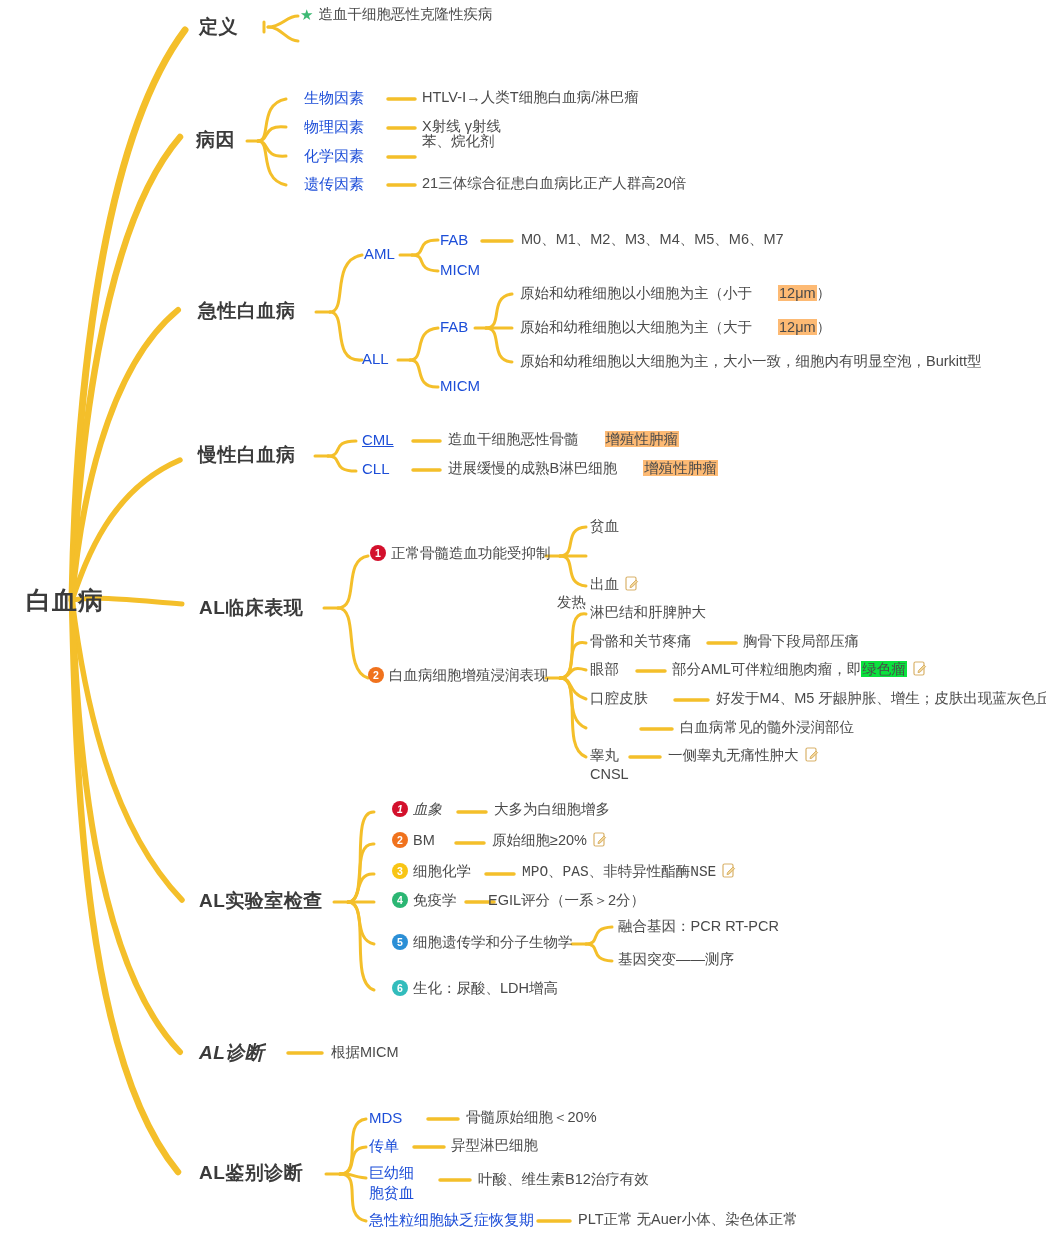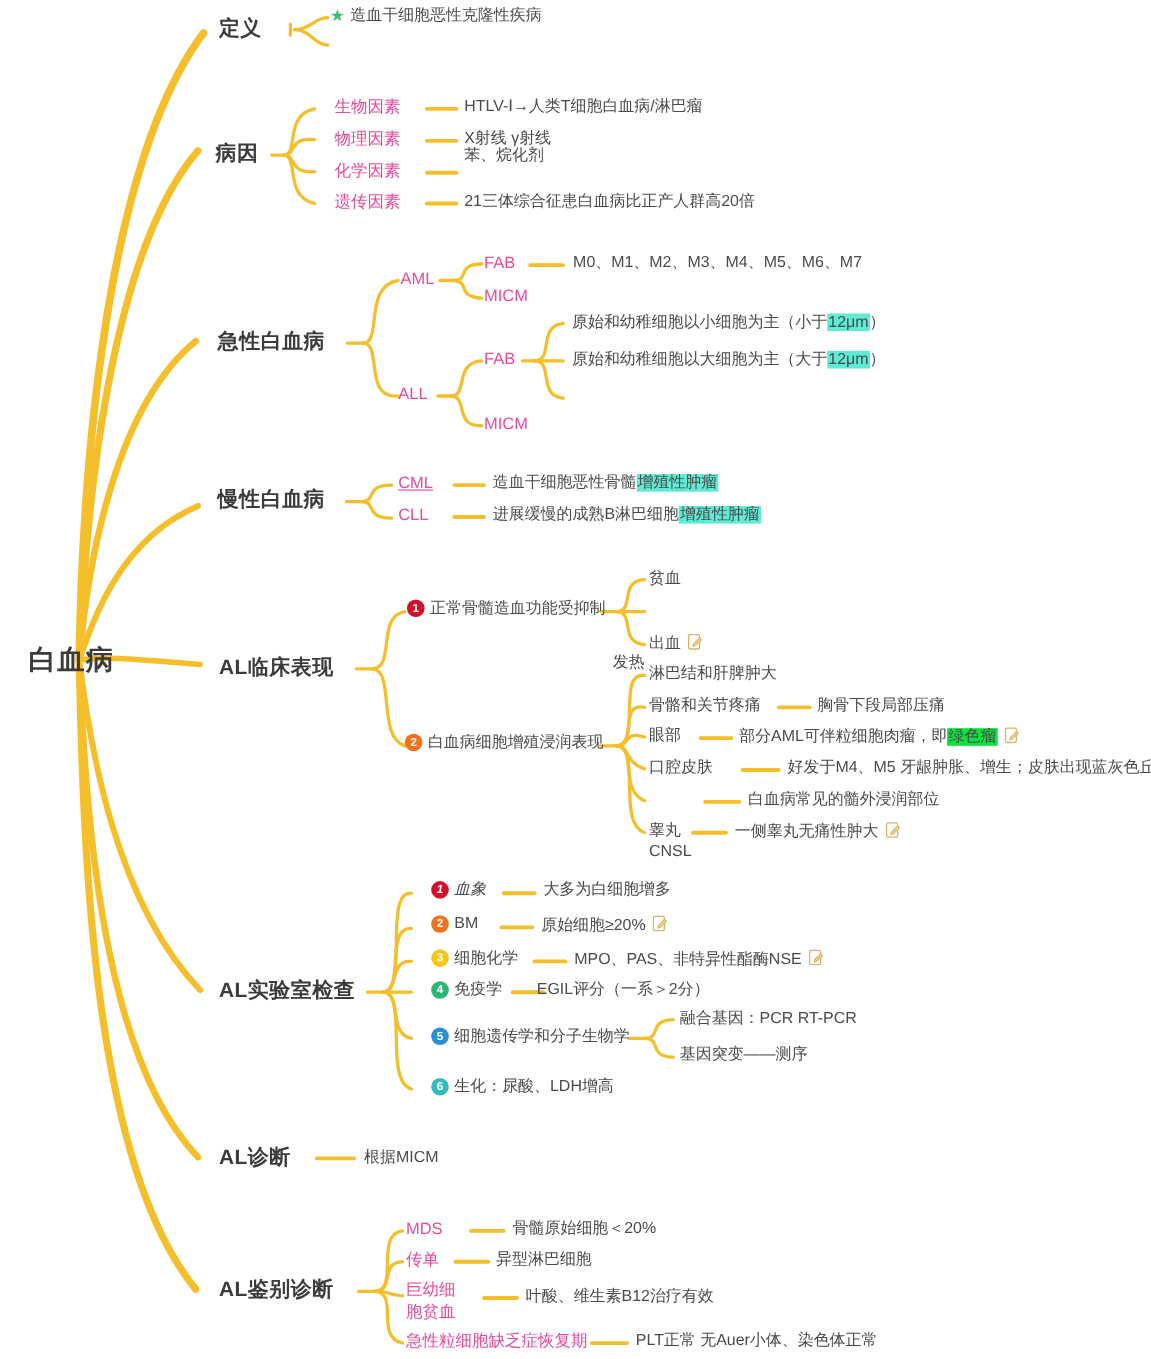--- a/index.html
+++ b/index.html
@@ -37,31 +37,31 @@
   
   .l1{
     font-size:19px;
     font-weight:bold;
     color:#3b3b3b;
     letter-spacing:0.5px;
   }
   
   .l2{
     font-size:15px;
-    color:#ec4899;
+    color:#1d4ed8;
     font-weight:normal;
   }
   
   .l3{
     font-size:14.5px;
     color:#4a4a4a;
   }
   .two-line{white-space:normal;width:62px;line-height:1.35;text-align:left;}
   
-  .hl-y{background:#5eead4;padding:0 1px;}
+  .hl-y{background:#fdba74;padding:0 1px;margin-left:26px;}
   .hl-g{background:#0ae23d;padding:0 1px;}
   
   .star{
     color:#3dba74;
     font-size:15px;
     margin-right:5px;
     display:inline-block;
     vertical-align:-1px;
   }
   
@@ -228,20 +228,21 @@
   <div class="nd l2" style="left:362px;top:350px;">ALL</div>
   <div class="nd l2" style="left:440px;top:318px;">FAB</div>
   <div class="nd l2" style="left:440px;top:377px;">MICM</div>
 
   <div class="nd l3" style="left:520px;top:285px;">
     <span>原始和幼稚细胞以小细胞为主（小于</span><span class="hl-y">12μm</span><span>）</span>
   </div>
   <div class="nd l3" style="left:520px;top:319px;">
     <span>原始和幼稚细胞以大细胞为主（大于</span><span class="hl-y">12μm</span><span>）</span>
   </div>
+  <div class="nd l3" style="left:520px;top:353px;">原始和幼稚细胞以大细胞为主，大小一致，细胞内有明显空泡，Burkitt型</div>
 
   <div class="nd l1" style="left:198px;top:444px;">慢性白血病</div>
   <div class="nd l2" style="left:362px;top:431px;text-decoration:underline;">CML</div>
   <div class="nd l3" style="left:448px;top:431px;">
     <span>造血干细胞恶性骨髓</span><span class="hl-y">增殖性肿瘤</span>
   </div>
   <div class="nd l2" style="left:362px;top:460px;">CLL</div>
   <div class="nd l3" style="left:448px;top:460px;">
     <span>进展缓慢的成熟B淋巴细胞</span><span class="hl-y">增殖性肿瘤</span>
   </div>
@@ -298,21 +299,21 @@
   <div class="nd l3" style="left:492px;top:832px;">
     <span>原始细胞≥20%</span><span class="note-icon"><svg viewBox="0 0 14 15">
           <rect x="1" y="1" width="10" height="13" rx="1.5" fill="none" stroke="#d9b26a" stroke-width="1.2"></rect>
           <path d="M5.5 9.5 L11 4 L12.6 5.6 L7.1 11.1 L5 11.6 Z" fill="#f3d79a" stroke="#d9b26a" stroke-width="1"></path>
         </svg></span>
   </div>
 
   <div class="nd l3" style="left:392px;top:863px;">
     <span class="badge b3">3</span><span>细胞化学</span>
   </div>
-  <div class="nd l3" style="left:522px;top:863px;">
+  <div class="nd l3" style="left:522px;top:863px;font-family:Liberation Mono, monospace;">
     <span>MPO、PAS、非特异性酯酶NSE</span><span class="note-icon"><svg viewBox="0 0 14 15">
           <rect x="1" y="1" width="10" height="13" rx="1.5" fill="none" stroke="#d9b26a" stroke-width="1.2"></rect>
           <path d="M5.5 9.5 L11 4 L12.6 5.6 L7.1 11.1 L5 11.6 Z" fill="#f3d79a" stroke="#d9b26a" stroke-width="1"></path>
         </svg></span>
   </div>
 
   <div class="nd l3" style="left:392px;top:892px;">
     <span class="badge b4">4</span><span>免疫学</span>
   </div>
   <div class="nd l3" style="left:488px;top:892px;">EGIL评分（一系＞2分）</div>
@@ -320,21 +321,21 @@
   <div class="nd l3" style="left:392px;top:934px;">
     <span class="badge b5">5</span><span>细胞遗传学和分子生物学</span>
   </div>
   <div class="nd l3" style="left:618px;top:918px;">融合基因：PCR RT-PCR</div>
   <div class="nd l3" style="left:618px;top:951px;">基因突变——测序</div>
 
   <div class="nd l3" style="left:392px;top:980px;">
     <span class="badge b6">6</span><span>生化：尿酸、LDH增高</span>
   </div>
 
-  <div class="nd l1" style="left:199px;top:1042px;">AL诊断</div>
+  <div class="nd l1" style="left:199px;top:1042px;font-style:italic;">AL诊断</div>
   <div class="nd l3" style="left:331px;top:1044px;">根据MICM</div>
 
   <div class="nd l1" style="left:199px;top:1162px;">AL鉴别诊断</div>
   <div class="nd l2" style="left:369px;top:1109px;">MDS</div>
   <div class="nd l3" style="left:466px;top:1109px;">骨髓原始细胞＜20%</div>
   <div class="nd l2" style="left:369px;top:1137px;">传单</div>
   <div class="nd l3" style="left:451px;top:1137px;">异型淋巴细胞</div>
   <div class="nd l2 two-line" style="left:369px;top:1163px;"><span>巨幼细
 胞贫血</span></div>
   <div class="nd l3" style="left:478px;top:1171px;">叶酸、维生素B12治疗有效</div>

